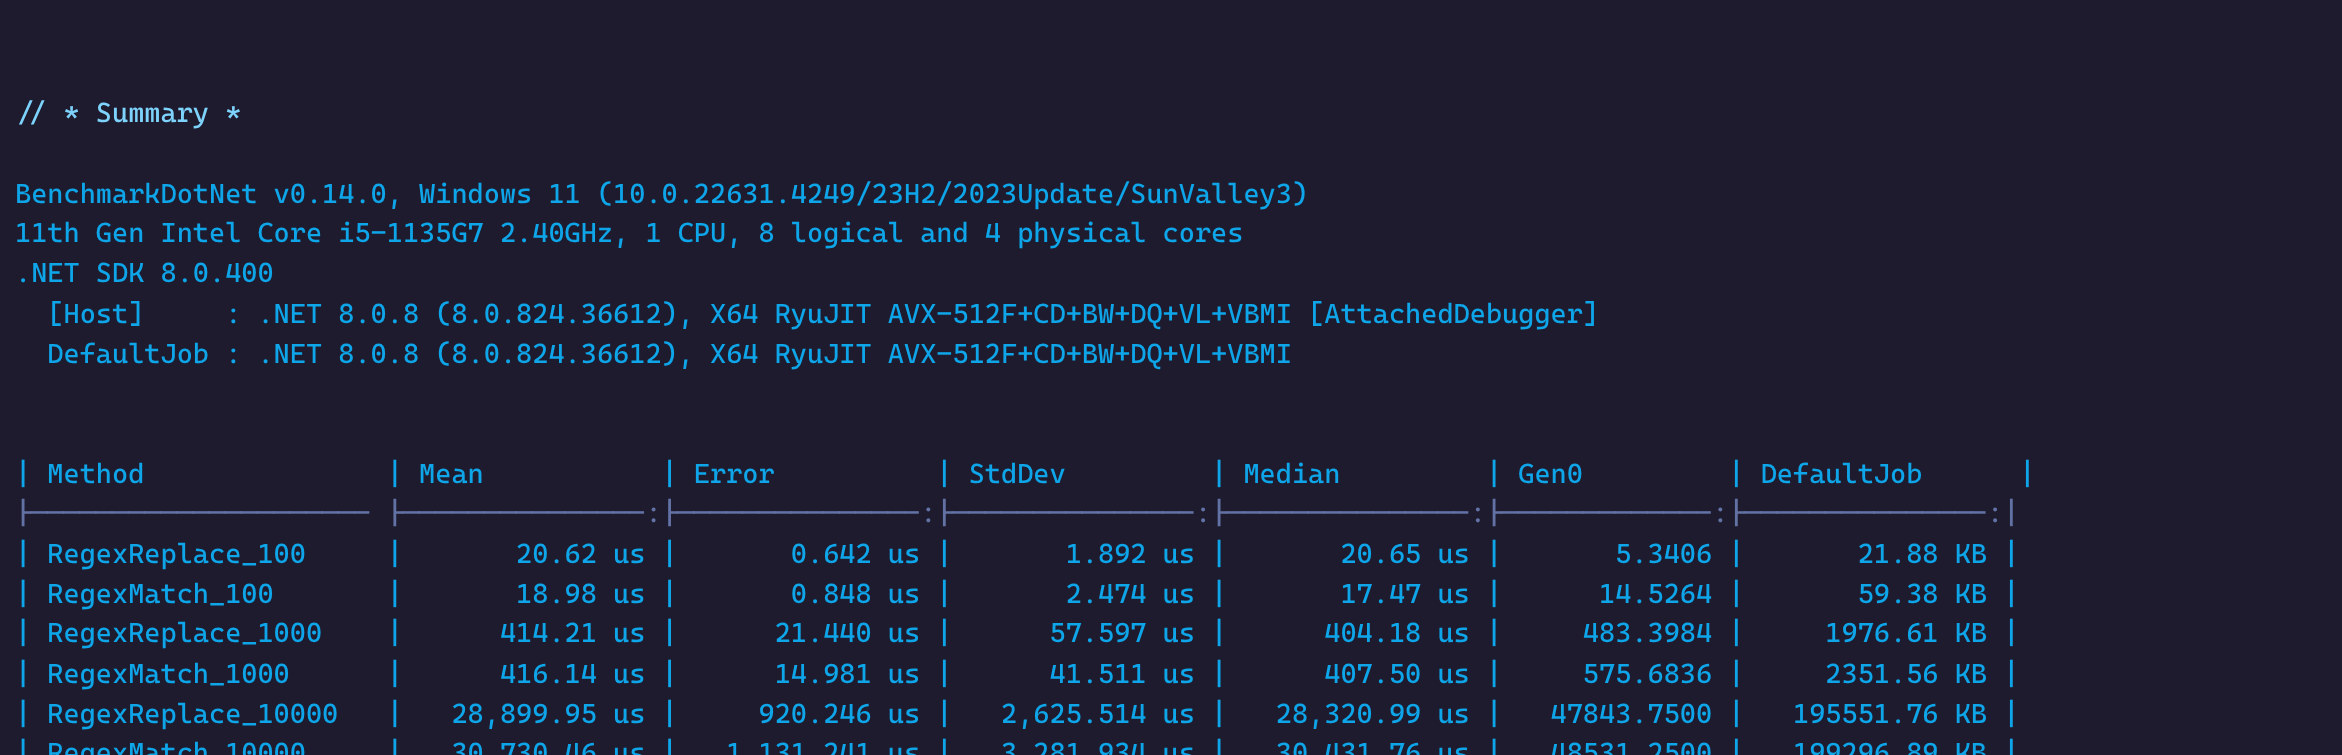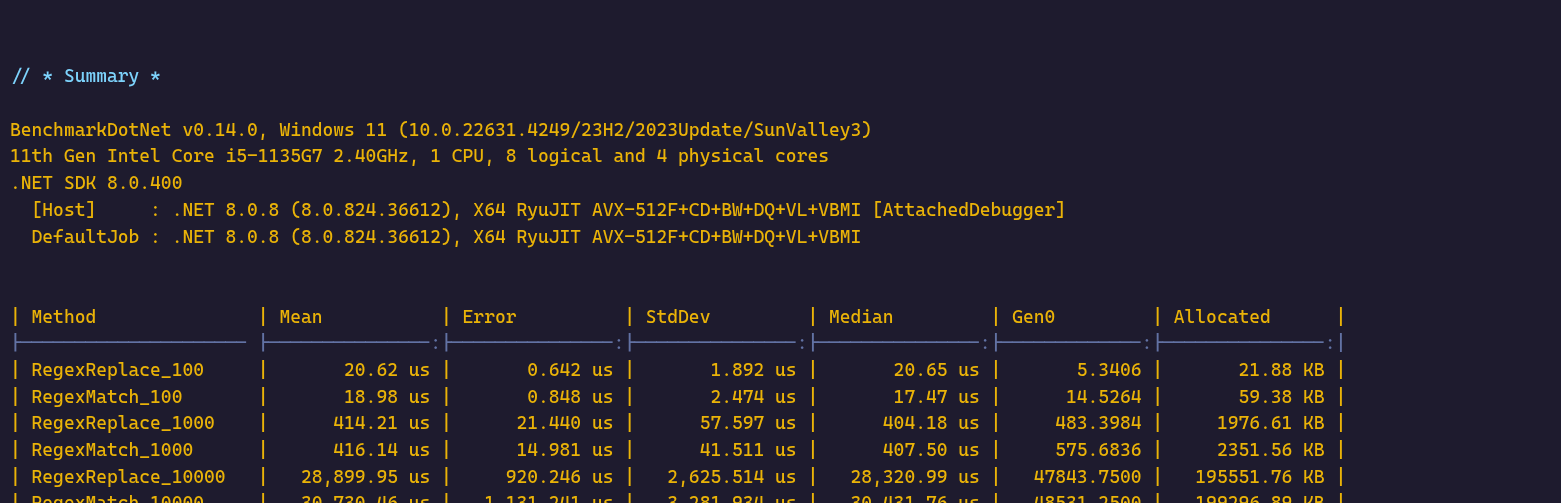--- a/index.html
+++ b/index.html
@@ -7,36 +7,36 @@
     padding: 10px;
     background: #1e1b2e;
     font-family: 'Cascadia Code', 'Fira Code', 'Consolas', monospace;
     font-size: 18.4px;
     line-height: 1.45;
     color: #8be9fd;
     white-space: pre;
     font-weight: 500;
   }
   .pink   { color: #7dd3fc; }
-  .cyan   { color: #eab308; }
+  .cyan   { color: #0ea5e9; }
   .grey   { color: #6272a4; }
 </style>
 </head>
 <body>
 
 <span class="pink">// * Summary *</span>
 
 <span class="cyan">BenchmarkDotNet v0.14.0, Windows 11 (10.0.22631.4249/23H2/2023Update/SunValley3)</span>
 <span class="cyan">11th Gen Intel Core i5-1135G7 2.40GHz, 1 CPU, 8 logical and 4 physical cores</span>
 <span class="cyan">.NET SDK 8.0.400</span>
 <span class="cyan">  [Host]     : .NET 8.0.8 (8.0.824.36612), X64 RyuJIT AVX-512F+CD+BW+DQ+VL+VBMI [AttachedDebugger]</span>
 <span class="cyan">  DefaultJob : .NET 8.0.8 (8.0.824.36612), X64 RyuJIT AVX-512F+CD+BW+DQ+VL+VBMI</span>
 
 
-<span class="cyan" id="thead">| Method               | Mean           | Error          | StdDev         | Median         | Gen0         | Allocated      |</span>
+<span class="cyan" id="thead">| Method               | Mean           | Error          | StdDev         | Median         | Gen0         | DefaultJob      |</span>
 <span class="grey" id="tdiv">|--------------------- |---------------:|---------------:|---------------:|---------------:|-------------:|---------------:|</span>
 <span class="cyan" id="tbody">| RegexReplace_100     |       20.62 us |       0.642 us |       1.892 us |       20.65 us |       5.3406 |       21.88 KB |
 | RegexMatch_100       |       18.98 us |       0.848 us |       2.474 us |       17.47 us |      14.5264 |       59.38 KB |
 | RegexReplace_1000    |      414.21 us |      21.440 us |      57.597 us |      404.18 us |     483.3984 |     1976.61 KB |
 | RegexMatch_1000      |      416.14 us |      14.981 us |      41.511 us |      407.50 us |     575.6836 |     2351.56 KB |
 | RegexReplace_10000   |   28,899.95 us |     920.246 us |   2,625.514 us |   28,320.99 us |   47843.7500 |   195551.76 KB |
 | RegexMatch_10000     |   30,730.46 us |   1,131.241 us |   3,281.934 us |   30,431.76 us |   48531.2500 |   199296.89 KB |</span>
 
 
 </body></html>

